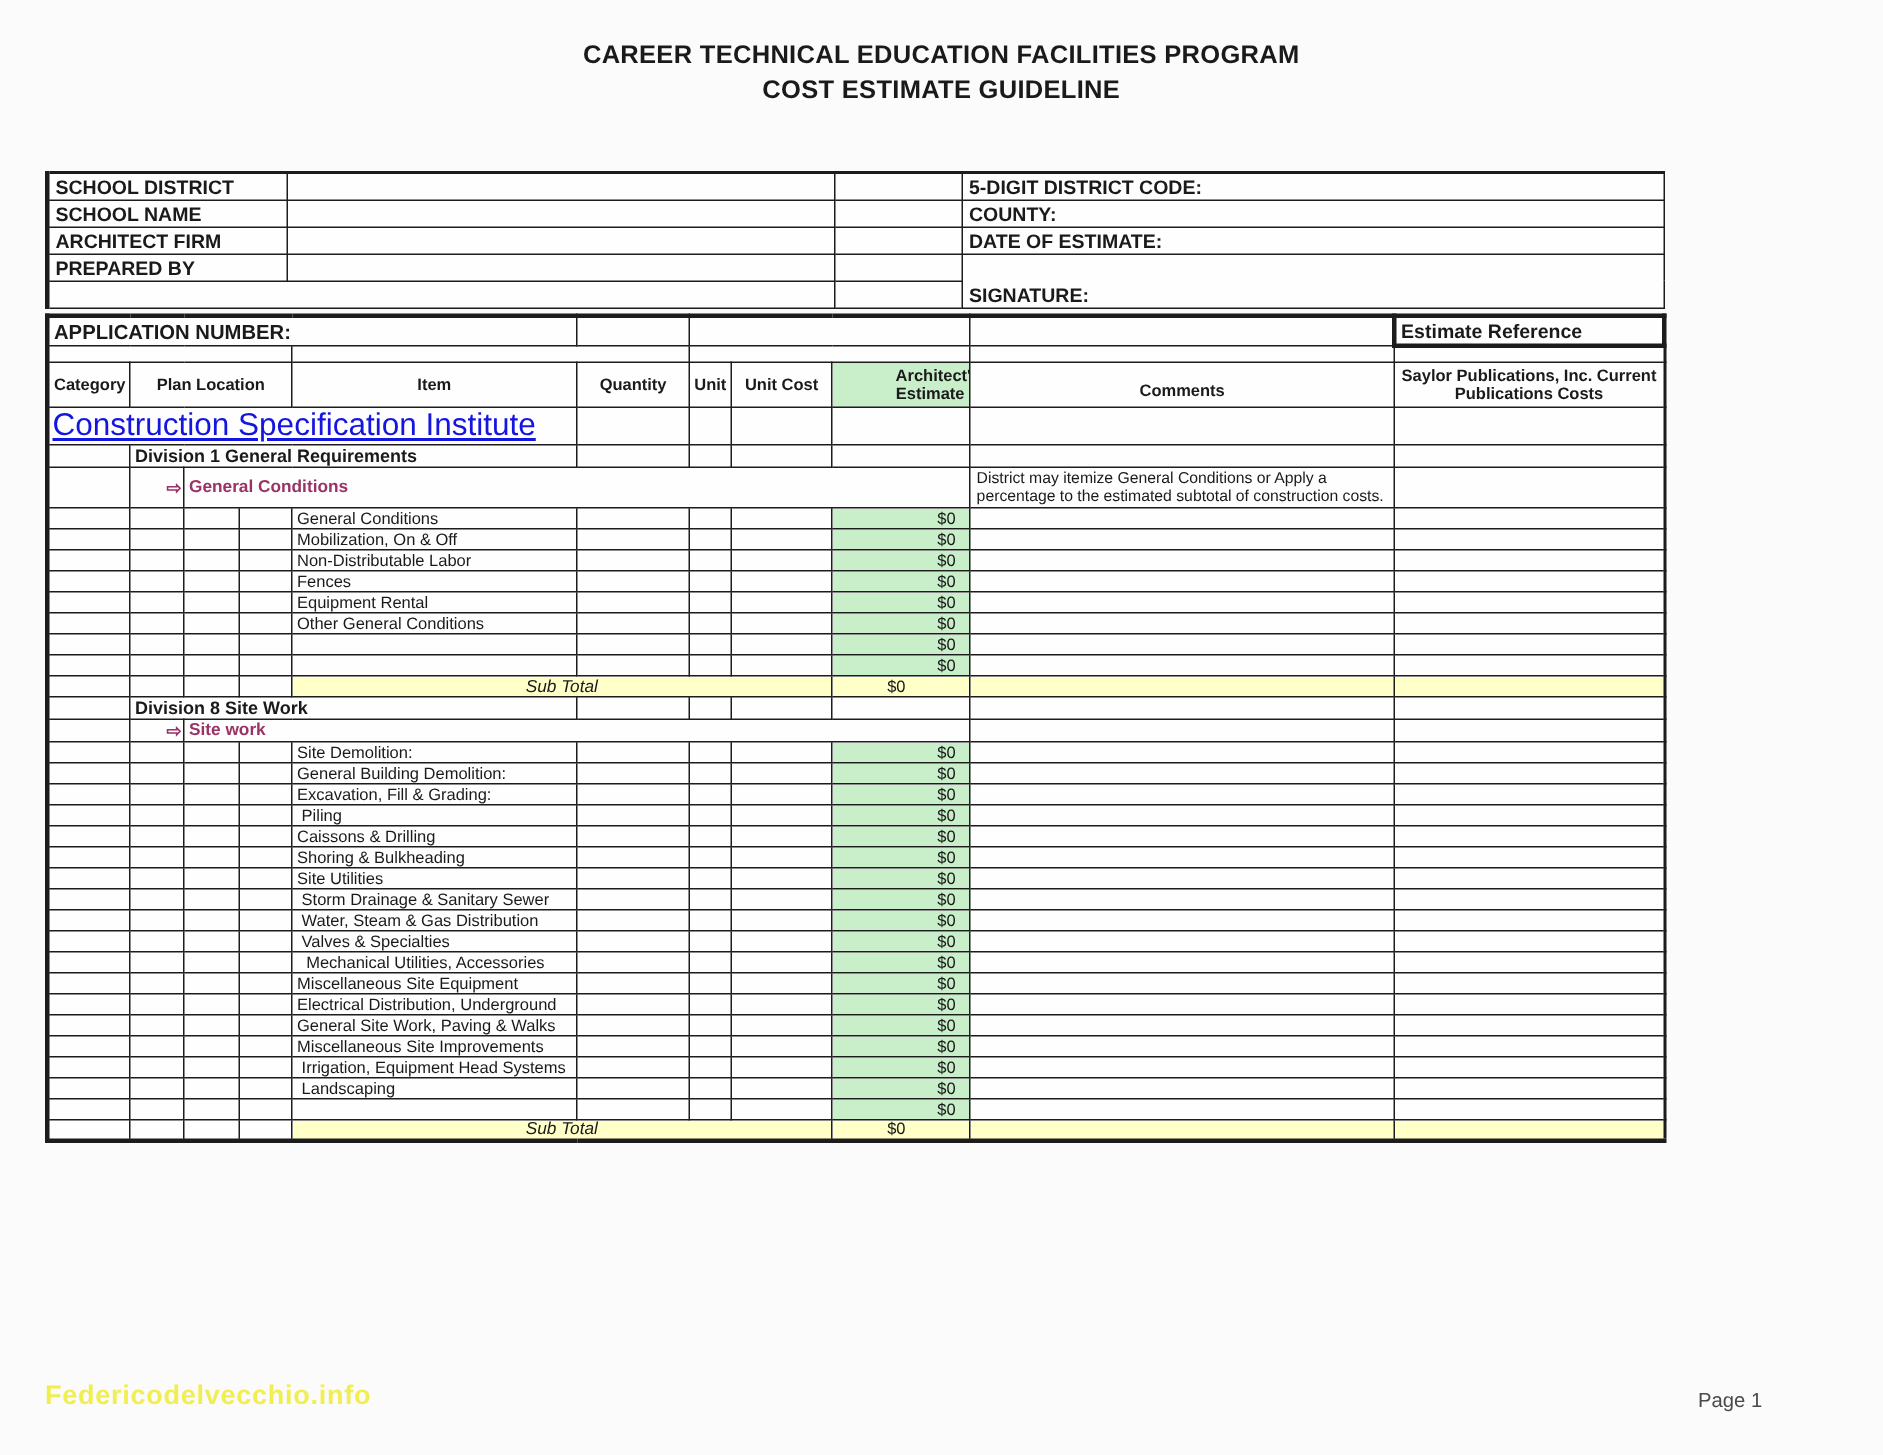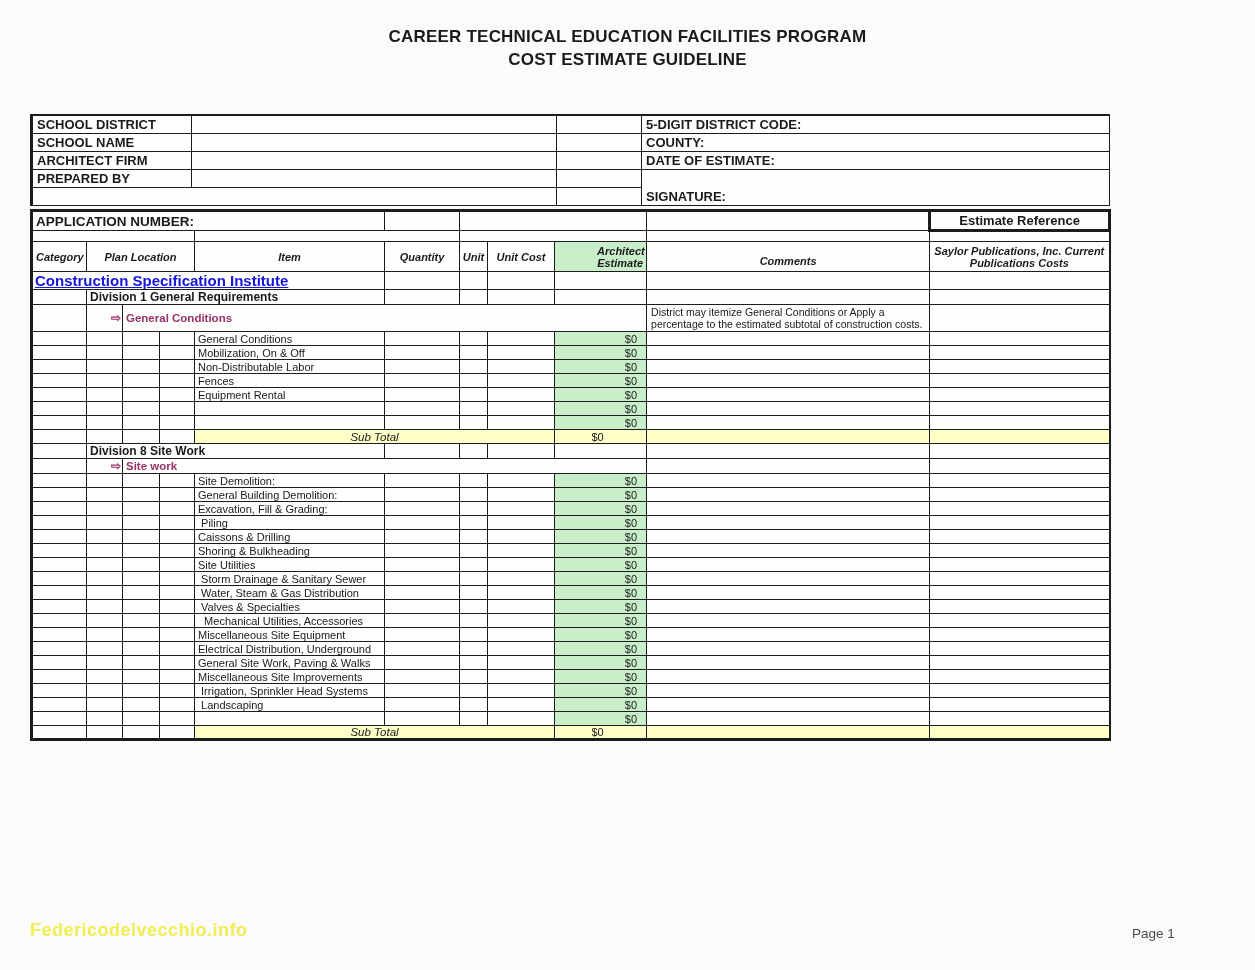--- a/index.html
+++ b/index.html
@@ -50,32 +50,32 @@
   }
   .main-table td,.main-table th{
     border:1px solid var(--line);
     background:var(--cellbg);
     padding:0 3px;overflow:hidden;vertical-align:middle;
   }
   tr.app-row td{height:20px;}
   td.app-label{font-weight:bold;font-size:13.5px;white-space:nowrap;}
   td.est-ref{
     border:3px solid var(--line);
-    font-weight:bold;font-size:13px;text-align:center;white-space:nowrap;
+    font-weight:bold;font-size:13px;white-space:nowrap;
   }
   tr.app-sub td{height:11px;}
-  tr.head-row th{height:30px;font-weight:bold;font-size:11px;text-align:center;line-height:12px;font-style:italic;}
+  tr.head-row th{height:30px;font-weight:bold;font-size:11px;text-align:center;line-height:12px;}
   th.tight{padding:0 1px;}
   th.arch-th{background:var(--green);padding-left:42px;}
   th.comments-th{vertical-align:bottom;padding-bottom:4px;}
   th.saylor-th{font-size:10px;line-height:12px;}
   tr.csi-row td{height:15px;}
   td.csi-cell{
-    color:var(--link);font-weight:bold;text-decoration:underline;
-    font-size:15px;white-space:nowrap;padding-left:2px;
+    color:var(--link);font-weight:normal;text-decoration:underline;
+    font-size:21px;white-space:nowrap;padding-left:2px;
   }
   tr.division-row td{height:13px;}
   td.division-cell{font-weight:bold;font-size:12px;white-space:nowrap;}
   tr.section-row td{height:15px;}
   tr.section-row.tall td{height:27px;}
   td.arrow-cell{text-align:right;color:var(--maroon);font-size:12px;font-weight:bold;padding:0 1px;}
   td.section-label{color:var(--maroon);font-weight:bold;font-size:11.5px;white-space:nowrap;}
   td.comment-cell{font-size:10.5px;line-height:12px;padding:1px 4px;vertical-align:middle;}
   tr.item-row td{height:14px;}
   td.item-cell{white-space:pre;font-size:11px;}
@@ -272,20 +272,33 @@
         <td></td>
         <td class="estimate-cell">$0</td>
         <td></td>
         <td></td>
       </tr>
       <tr class="item-row">
         <td></td>
         <td></td>
         <td></td>
         <td></td>
+        <td class="item-cell">Other General Conditions</td>
+        <td></td>
+        <td></td>
+        <td></td>
+        <td class="estimate-cell">$0</td>
+        <td></td>
+        <td></td>
+      </tr>
+      <tr class="item-row">
+        <td></td>
+        <td></td>
+        <td></td>
+        <td></td>
         <td class="item-cell"></td>
         <td></td>
         <td></td>
         <td></td>
         <td class="estimate-cell">$0</td>
         <td></td>
         <td></td>
       </tr>
       <tr class="item-row">
         <td></td>
@@ -520,21 +533,21 @@
         <td></td>
         <td class="estimate-cell">$0</td>
         <td></td>
         <td></td>
       </tr>
       <tr class="item-row">
         <td></td>
         <td></td>
         <td></td>
         <td></td>
-        <td class="item-cell"> Irrigation, Sprinkler Head Systems</td>
+        <td class="item-cell"> Irrigation, Equipment Head Systems</td>
         <td></td>
         <td></td>
         <td></td>
         <td class="estimate-cell">$0</td>
         <td></td>
         <td></td>
       </tr>
       <tr class="item-row">
         <td></td>
         <td></td>

